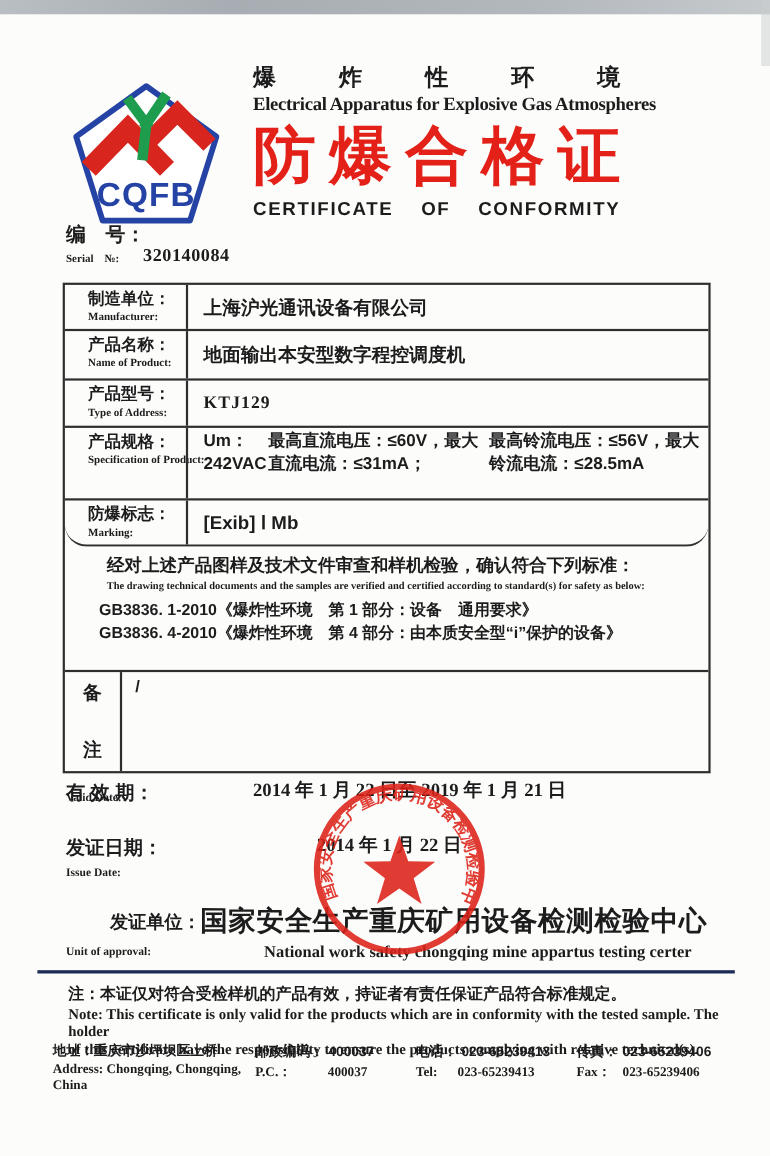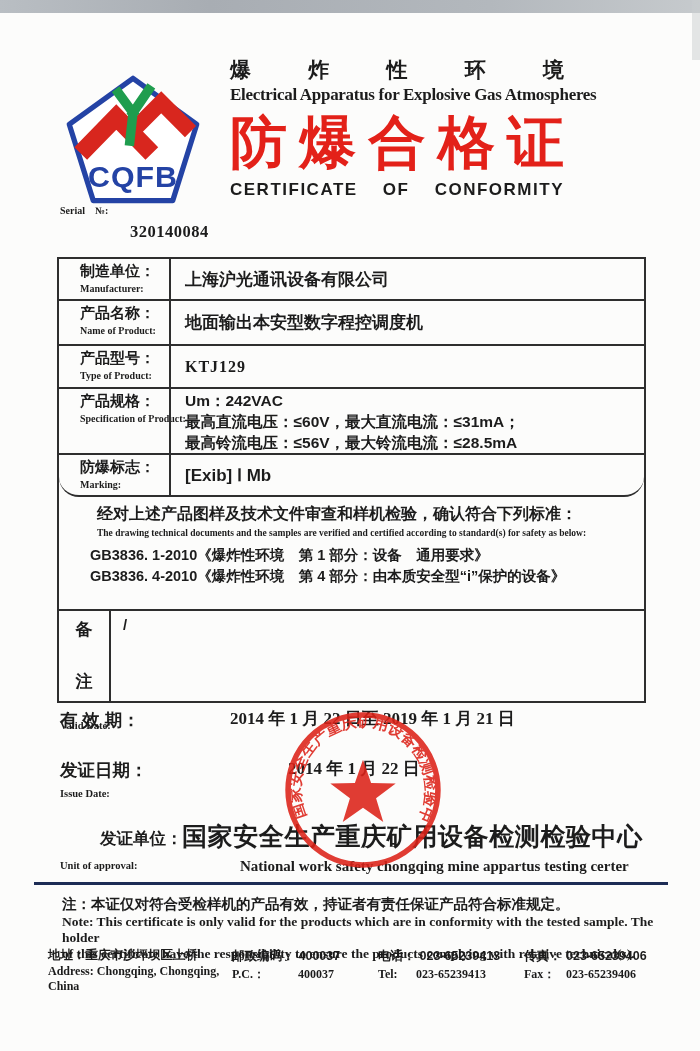--- a/index.html
+++ b/index.html
@@ -25,21 +25,21 @@
   
   .cert-table{position:absolute;left:57px;top:257px;width:589px;border:2px solid #2e2e2e;box-sizing:border-box;}
   .t-row{display:grid;grid-template-columns:110px 1fr;border-bottom:2px solid #2e2e2e;box-sizing:border-box;}
   .t-row:last-child{border-bottom:none;}
   .t-label{padding:3px 4px 2px 21px;box-sizing:border-box;}
   .lz{font-size:15px;font-weight:bold;white-space:nowrap;}
   .le{font-family:"Liberation Serif",serif;font-size:10px;font-weight:bold;margin-top:2px;white-space:nowrap;}
   .t-label.spread{display:flex;flex-direction:column;justify-content:space-between;padding-bottom:5px;}
   .t-value{border-left:2px solid #2e2e2e;display:flex;align-items:center;padding-left:14px;font-size:17px;font-weight:bold;box-sizing:border-box;}
   .t-value.mono{font-family:"Liberation Serif",serif;font-size:16px;letter-spacing:1px;}
-  .t-value.lines{flex-direction:column;align-items:flex-start;justify-content:center;font-size:15.5px;line-height:21px;padding-top:1px;}
+  .t-value.lines{flex-direction:row;align-items:flex-start;justify-content:center;font-size:15.5px;line-height:21px;padding-top:1px;}
   .r1{height:42px;}.r2{height:45px;}.r3{height:43px;}.r4{height:66px;}.r5{height:42px;border-radius:20px;}
   .standards{display:block;height:114px;border-bottom:2px solid #2e2e2e;padding:7px 8px 0 31px;box-sizing:border-box;}
   .std-intro-zh{font-size:16px;font-weight:bold;padding-left:7px;}
   .std-intro-en{font-family:"Liberation Serif",serif;font-size:9.5px;font-weight:bold;margin:3px 0 7px 7px;}
   .std-item{font-size:14.5px;font-weight:bold;line-height:21px;}
   .remarks{display:grid;grid-template-columns:50px 1fr;height:90px;}
   .rem-label{display:flex;flex-direction:column;justify-content:space-between;align-items:center;padding:7px 0 8px;font-size:17px;font-weight:bold;}
   .rem-value{border-left:2px solid #2e2e2e;padding:5px 0 0 12px;font-size:15px;font-weight:bold;box-sizing:border-box;}
 
   
@@ -90,20 +90,21 @@
     <div class="ht-en">Electrical Apparatus for Explosive Gas Atmospheres</div>
     <div class="cert-zh">防爆合格证</div>
     <div class="cert-en">
       <span>CERTIFICATE</span>
       <span>OF</span>
       <span>CONFORMITY</span>
     </div>
   </div>
 
   <div class="serial">
+    <div class="serial-zh">编　号：</div>
     <div class="serial-en">Serial　№:</div>
     <div class="serial-value">320140084</div>
   </div>
 
   <div class="cert-table">
     <div class="t-row r1">
       <div class="t-label">
         <div class="lz">制造单位：</div>
         <div class="le">Manufacturer:</div>
       </div>
@@ -112,21 +113,21 @@
     <div class="t-row r2">
       <div class="t-label">
         <div class="lz">产品名称：</div>
         <div class="le">Name of Product:</div>
       </div>
       <div class="t-value">地面输出本安型数字程控调度机</div>
     </div>
     <div class="t-row r3">
       <div class="t-label">
         <div class="lz">产品型号：</div>
-        <div class="le">Type of Product:</div>
+        <div class="le">Type of Address:</div>
       </div>
       <div class="t-value mono">KTJ129</div>
     </div>
     <div class="t-row r4">
       <div class="t-label">
         <div class="lz">产品规格：</div>
         <div class="le">Specification of Product:</div>
       </div>
       <div class="t-value lines">
         <div>Um：242VAC</div>

